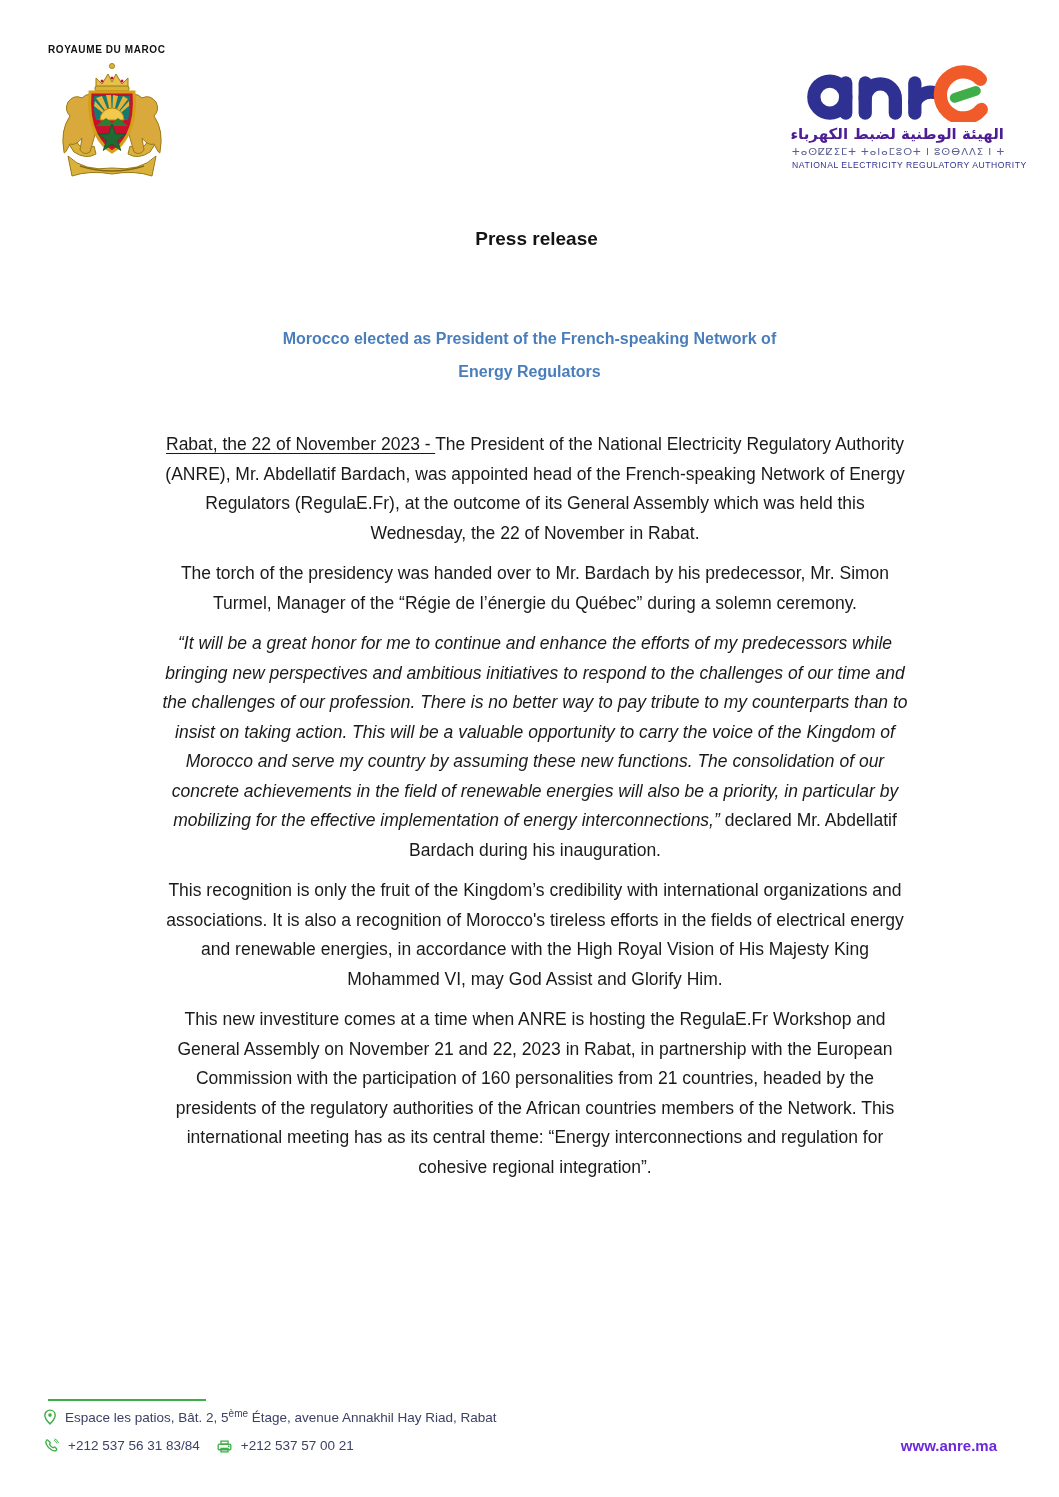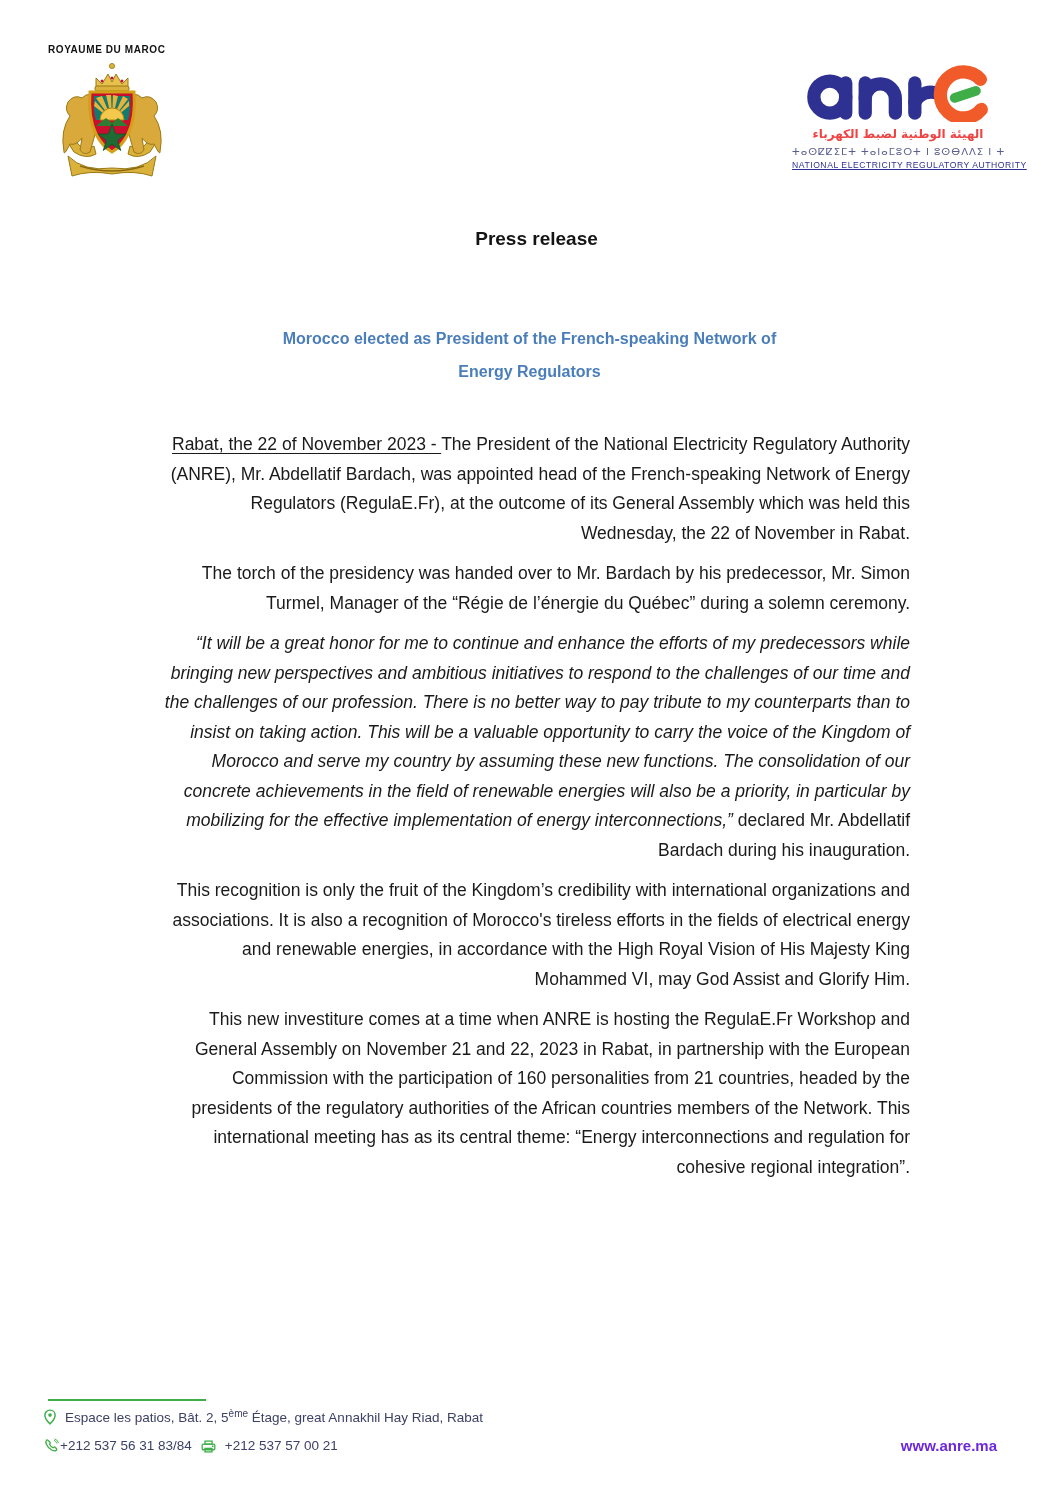--- a/index.html
+++ b/index.html
@@ -19,64 +19,64 @@
   }
   .coat-of-arms{position:absolute;left:50px;top:60px;width:124px;height:122px;}
   .anre-logo{
     position:absolute;right:55px;top:58px;width:212px;
     text-align:center;color:#2E3192;
   }
   .anre-wordmark{display:block;margin:0 auto;}
   .anre-arabic{
     direction:rtl;
     font-family:"DejaVu Sans", sans-serif;
-    font-size:12px;font-weight:bold;color:#ef4444;
+    font-size:15px;font-weight:bold;color:#4c1d95;
     margin-top:2px;line-height:20px;white-space:nowrap;
   }
   .anre-tifinagh{
     font-family:"DejaVu Sans", sans-serif;
     font-size:10px;color:#5a5f8f;letter-spacing:1px;
     margin-top:1px;line-height:13px;white-space:nowrap;overflow:hidden;
   }
   .anre-english{
     font-size:8.6px;color:#2E3192;letter-spacing:.55px;
-    margin-top:2px;line-height:11px;white-space:nowrap;text-decoration:underline;
+    margin-top:2px;line-height:11px;white-space:nowrap;
   }
   
   .kicker{
     position:absolute;left:0;right:0;top:228px;
     text-align:center;font-size:19px;font-weight:bold;color:#141414;padding-left:14px;
   }
   .doc-title{
     position:absolute;left:0;right:0;top:322px;
     text-align:center;font-weight:bold;color:#4A7EBB;
     font-size:16px;line-height:33px;
   }
   .body-text{
     position:absolute;left:160px;top:430px;width:750px;
     font-size:17.5px;line-height:29.5px;color:#1a1a1a;
-    text-align:right;
+    text-align:center;
   }
   .para{margin:0 0 11px 0;}
   .seg-normal{font-style:normal;}
   .seg-italic{font-style:italic;}
   .seg-underline{text-decoration:underline;text-underline-offset:3px;}
   
   .footer-rule{
     position:absolute;left:48px;top:1399px;width:158px;height:2px;
     background:#3FAE49;
   }
   .footer-address{
     position:absolute;left:44px;top:1409px;
     display:flex;align-items:center;gap:9px;
     font-size:13.5px;color:#3C4166;
   }
   .footer-phones{
     position:absolute;left:44px;top:1438px;
-    display:flex;align-items:center;gap:1px;
+    display:flex;align-items:center;gap:9px;
     font-size:13.5px;color:#3C4166;
   }
   .fax-group{display:flex;align-items:flex-end;gap:9px;margin-left:8px;}
   .footer-website{
     position:absolute;right:62px;top:1437px;
     font-size:15px;font-weight:bold;color:#6d28d9;
     text-decoration:none;
   }
   sup.etage{font-size:10px;vertical-align:super;line-height:0;}
   .icon{display:inline-block;flex:0 0 auto;}
@@ -169,21 +169,21 @@
     </div>
 
   <div class="footer-rule"></div>
 
   <div class="footer-address">
     <svg class="icon" width="12" height="16" viewBox="0 0 14 18" xmlns="http://www.w3.org/2000/svg">
       <path d="M7 1 C3.4 1 1 3.8 1 7 C1 11.5 7 17 7 17 C7 17 13 11.5 13 7 C13 3.8 10.6 1 7 1 Z" fill="none" stroke="#3FAE49" stroke-width="1.7"></path>
       <circle cx="7" cy="6.8" r="2.1" fill="#3FAE49"></circle>
     </svg>
     <span>
-      <span>Espace les patios, Bât. 2, 5</span><sup class="etage">ème</sup><span> Étage, great Annakhil Hay Riad, Rabat</span>
+      <span>Espace les patios, Bât. 2, 5</span><sup class="etage">ème</sup><span> Étage, avenue Annakhil Hay Riad, Rabat</span>
     </span>
   </div>
 
   <div class="footer-phones">
     <svg class="icon" width="15" height="15" viewBox="0 0 16 16" xmlns="http://www.w3.org/2000/svg">
       <path d="M3 2 C2 3 1.6 4.5 2.4 6.4 C3.4 8.8 5.6 11.4 8.2 12.8 C10 13.8 11.8 14 13 13.2 C13.6 12.8 13.8 12 13.4 11.4 L11.8 9.8 C11.4 9.4 10.8 9.4 10.4 9.8 L9.8 10.4 C8.4 9.8 6.6 8.2 5.8 6.6 L6.4 6 C6.8 5.6 6.8 5 6.4 4.6 L4.8 3 C4.3 2.5 3.5 1.6 3 2 Z" fill="none" stroke="#3FAE49" stroke-width="1.4"></path>
       <path d="M11 2.6 Q13 3.4 13.6 5.4 M11.6 1 Q14.6 2 15.4 5" fill="none" stroke="#3FAE49" stroke-width="1" stroke-linecap="round"></path>
     </svg>
     <span>+212 537 56 31 83/84</span>
     <span class="fax-group">

